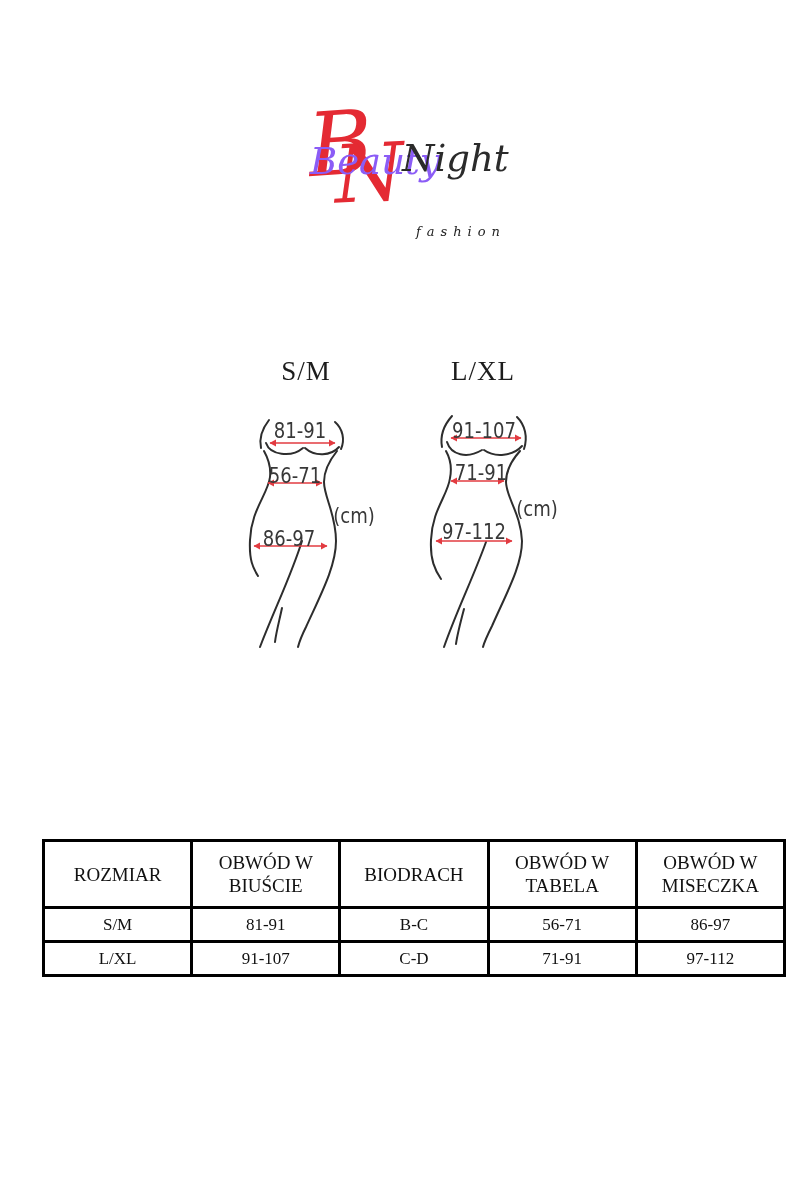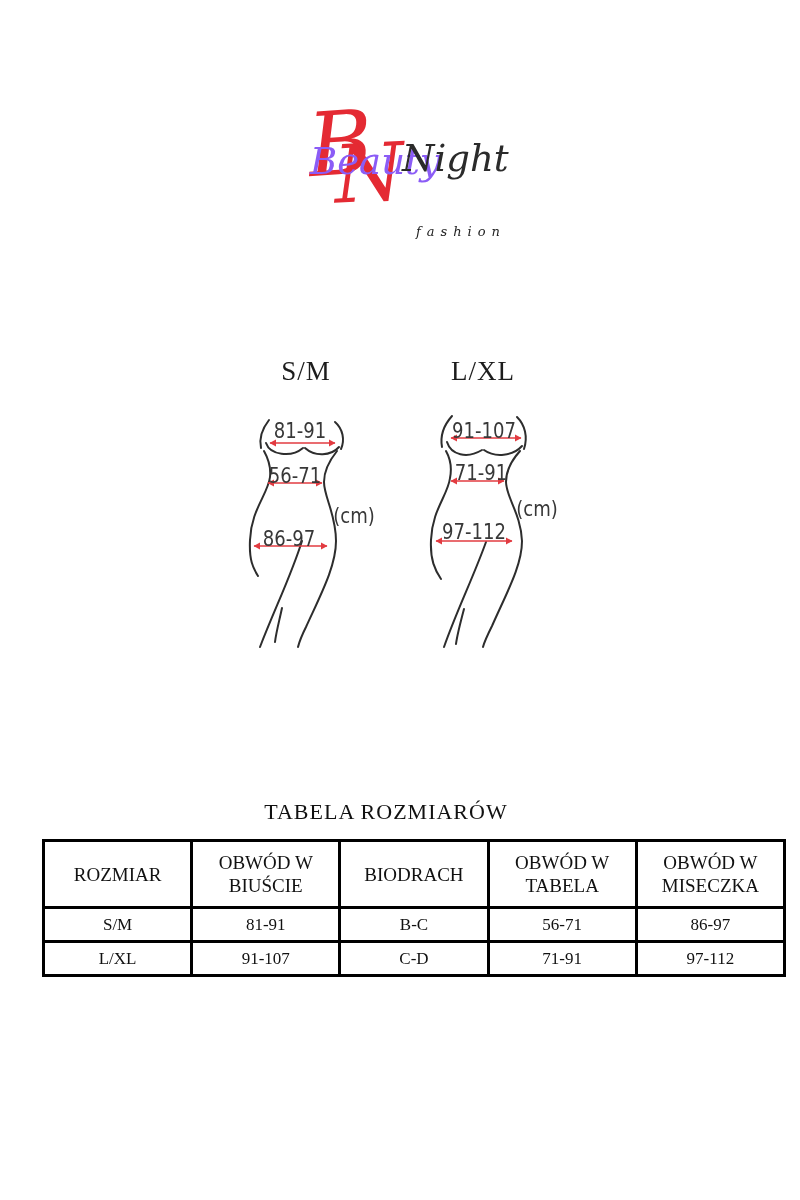--- a/index.html
+++ b/index.html
@@ -134,21 +134,20 @@
         <line x1="46" y1="83" x2="99" y2="83" marker-start="url(#ah-lxl)" marker-end="url(#ah-lxl)"></line>
         <line x1="31" y1="143" x2="107" y2="143" marker-start="url(#ah-lxl)" marker-end="url(#ah-lxl)"></line>
       </g>
     </svg>
     <span class="meas m-bust">91-107</span>
     <span class="meas m-waist">71-91</span>
     <span class="meas m-hips">97-112</span>
     <span class="meas m-unit">(cm)</span>
   </div>
 
-  <div class="table-title">TABELA ROZMIARÓW</div>
 
   <table class="size-table">
     <thead>
       <tr>
         <th>ROZMIAR</th>
         <th>OBWÓD W BIUŚCIE</th>
         <th>BIODRACH</th>
         <th>OBWÓD W TABELA</th>
         <th>OBWÓD W MISECZKA</th>
       </tr>

